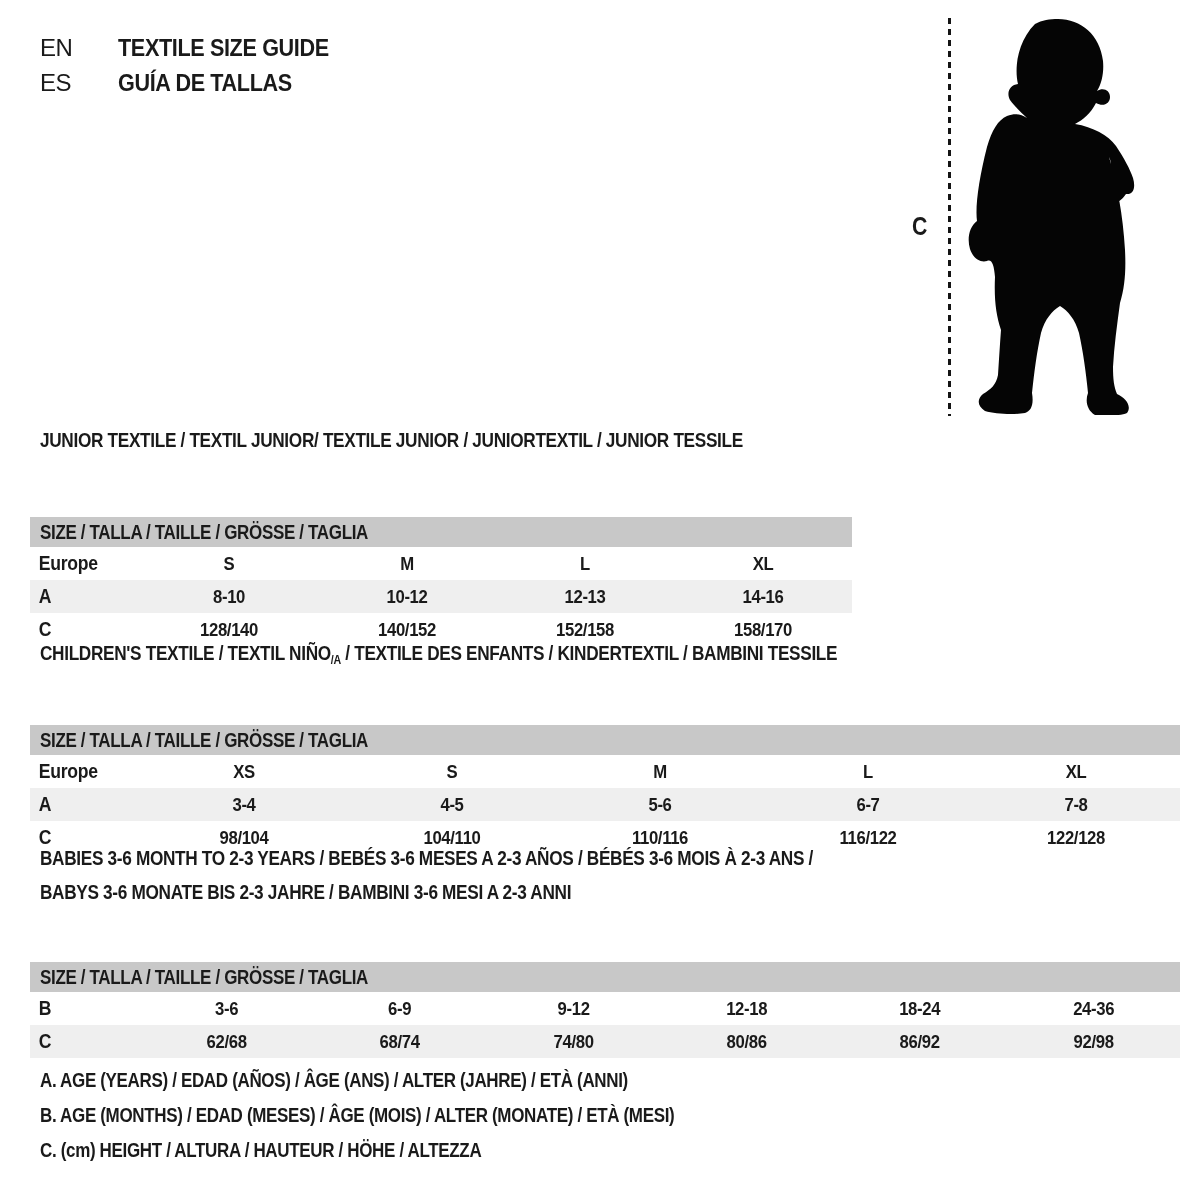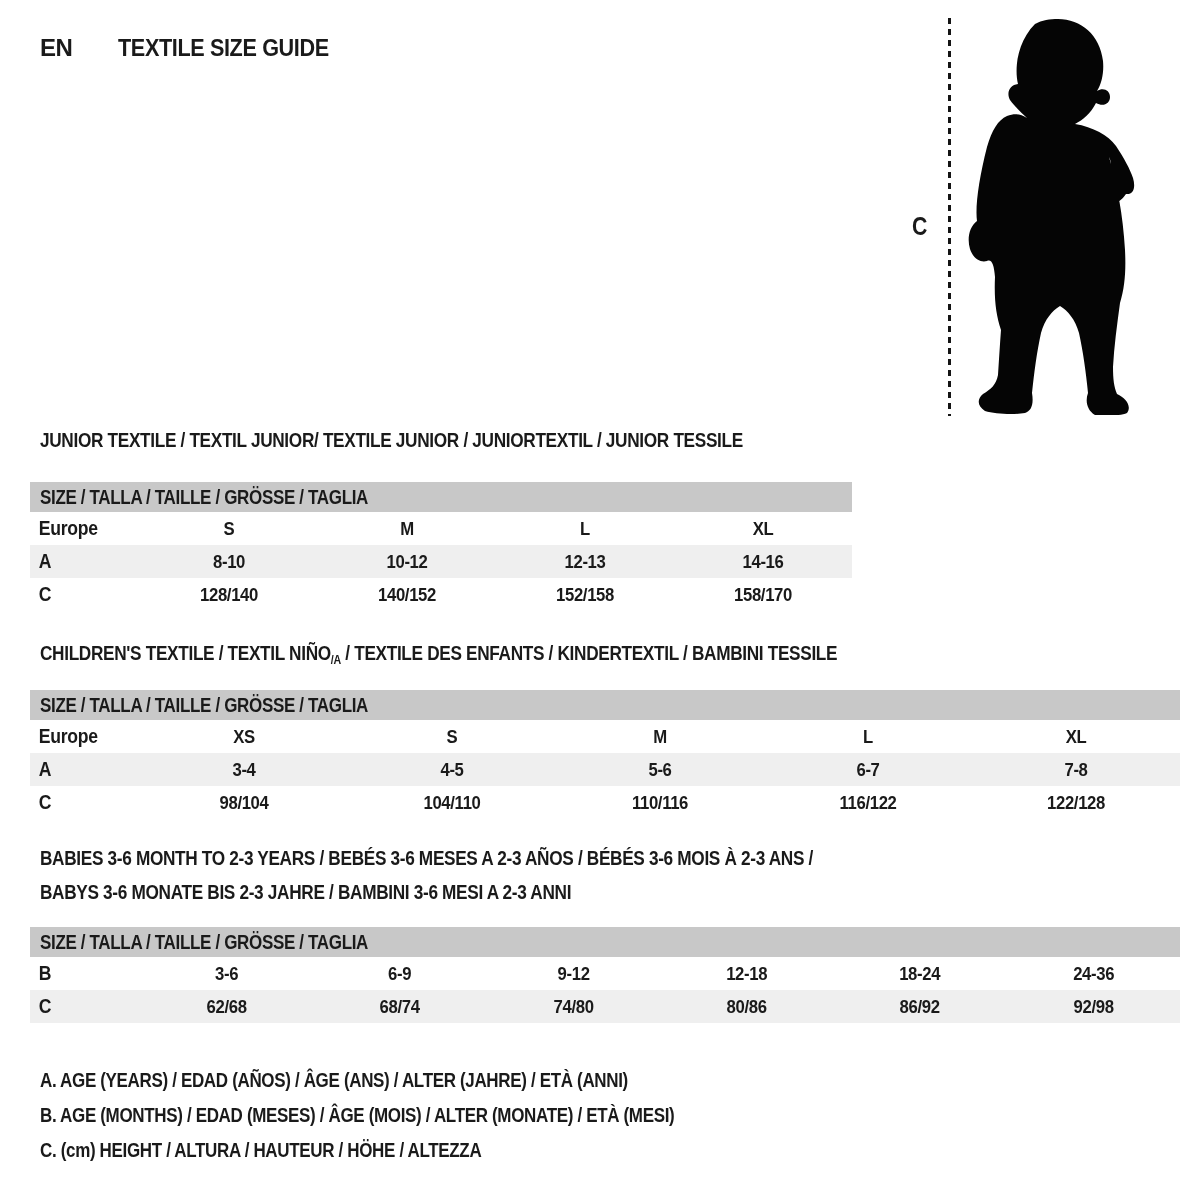--- a/index.html
+++ b/index.html
@@ -2,39 +2,39 @@
 <html><head>
 <meta charset="utf-8">
 <style>
   * { margin:0; padding:0; box-sizing:border-box; }
   body { background:#ffffff; font-family:"Liberation Sans","DejaVu Sans",sans-serif; }
   .page { position:relative; width:1200px; height:1200px; background:#ffffff; overflow:hidden; color:#1a1a1a; }
 
   
   .lang-list { position:absolute; left:40px; top:30px; }
   .lang-row { display:flex; height:35px; line-height:35px; }
-  .lang-code { display:inline-block; width:78px; font-size:24px; font-weight:bold; letter-spacing:-0.4px; }
+  .lang-code { display:inline-block; width:78px; font-size:24px; font-weight:normal; letter-spacing:-0.4px; }
   .lang-label { display:inline-block; font-size:24px; font-weight:bold; letter-spacing:-0.4px;
                 white-space:nowrap; transform:scaleX(0.90); transform-origin:left center; }
 
   
   .dashed-line { position:absolute; left:948px; top:18px; width:3px; height:398px;
                  background:repeating-linear-gradient(180deg,#141414 0 6px,transparent 6px 11px); }
   .c-label { position:absolute; left:912px; top:212px; font-size:25px; font-weight:bold;
              transform:scaleX(0.85); transform-origin:left center; }
   .silhouette { position:absolute; left:965px; top:15px; width:175px; height:400px; }
 
   
   .sec-title { position:absolute; left:40px; font-size:21px; font-weight:bold; letter-spacing:-0.4px;
                white-space:nowrap; transform:scaleX(0.82); transform-origin:left center; line-height:24px; }
   .sub-a { font-size:13px; vertical-align:-4px; }
 
   
   .size-table { position:absolute; left:30px; }
-  .t-header { height:30px; line-height:30px; background:#c8c8c8; padding-left:10px; }
+  .t-header { height:30px; line-height:30px; background:#c8c8c8; padding-left:10px;margin-top:35px; }
   .t-header-label { display:inline-block; font-size:20px; font-weight:bold; letter-spacing:-0.4px;
                     white-space:nowrap; transform:scaleX(0.85); transform-origin:left center; }
   .t-row { display:flex; height:33px; line-height:33px; background:#ffffff; }
   .t-row.striped { background:#efefef; }
   .t-label { display:inline-block; width:110px; padding-left:10px; font-size:20px; font-weight:bold;
              letter-spacing:-0.3px; transform:scaleX(0.88); transform-origin:left center; }
   .t-cell { flex:1; text-align:center; font-size:19px; font-weight:bold; letter-spacing:-0.4px;
             transform:scaleX(0.88); }
 
   
@@ -43,20 +43,24 @@
 </style>
 </head>
 <body>
 
 <div class="page">
 
   <div class="lang-list">
     <div class="lang-row">
       <span class="lang-code">EN</span>
       <span class="lang-label">TEXTILE SIZE GUIDE</span>
+    </div>
+    <div class="lang-row">
+      <span class="lang-code">ES</span>
+      <span class="lang-label">GUÍA DE TALLAS</span>
     </div>
   </div>
 
   <span class="c-label">C</span>
   <div class="dashed-line"></div>
   <svg class="silhouette" viewBox="0 0 175 400" xmlns="http://www.w3.org/2000/svg" aria-hidden="true">
     <path fill="#050505" d="M93,4
       C116,4 135,20 138,46 C139,57 137,68 132,76
       C138,72 145,75 145,82 C145,89 138,92 131,88
       C126,98 118,105 110,109

